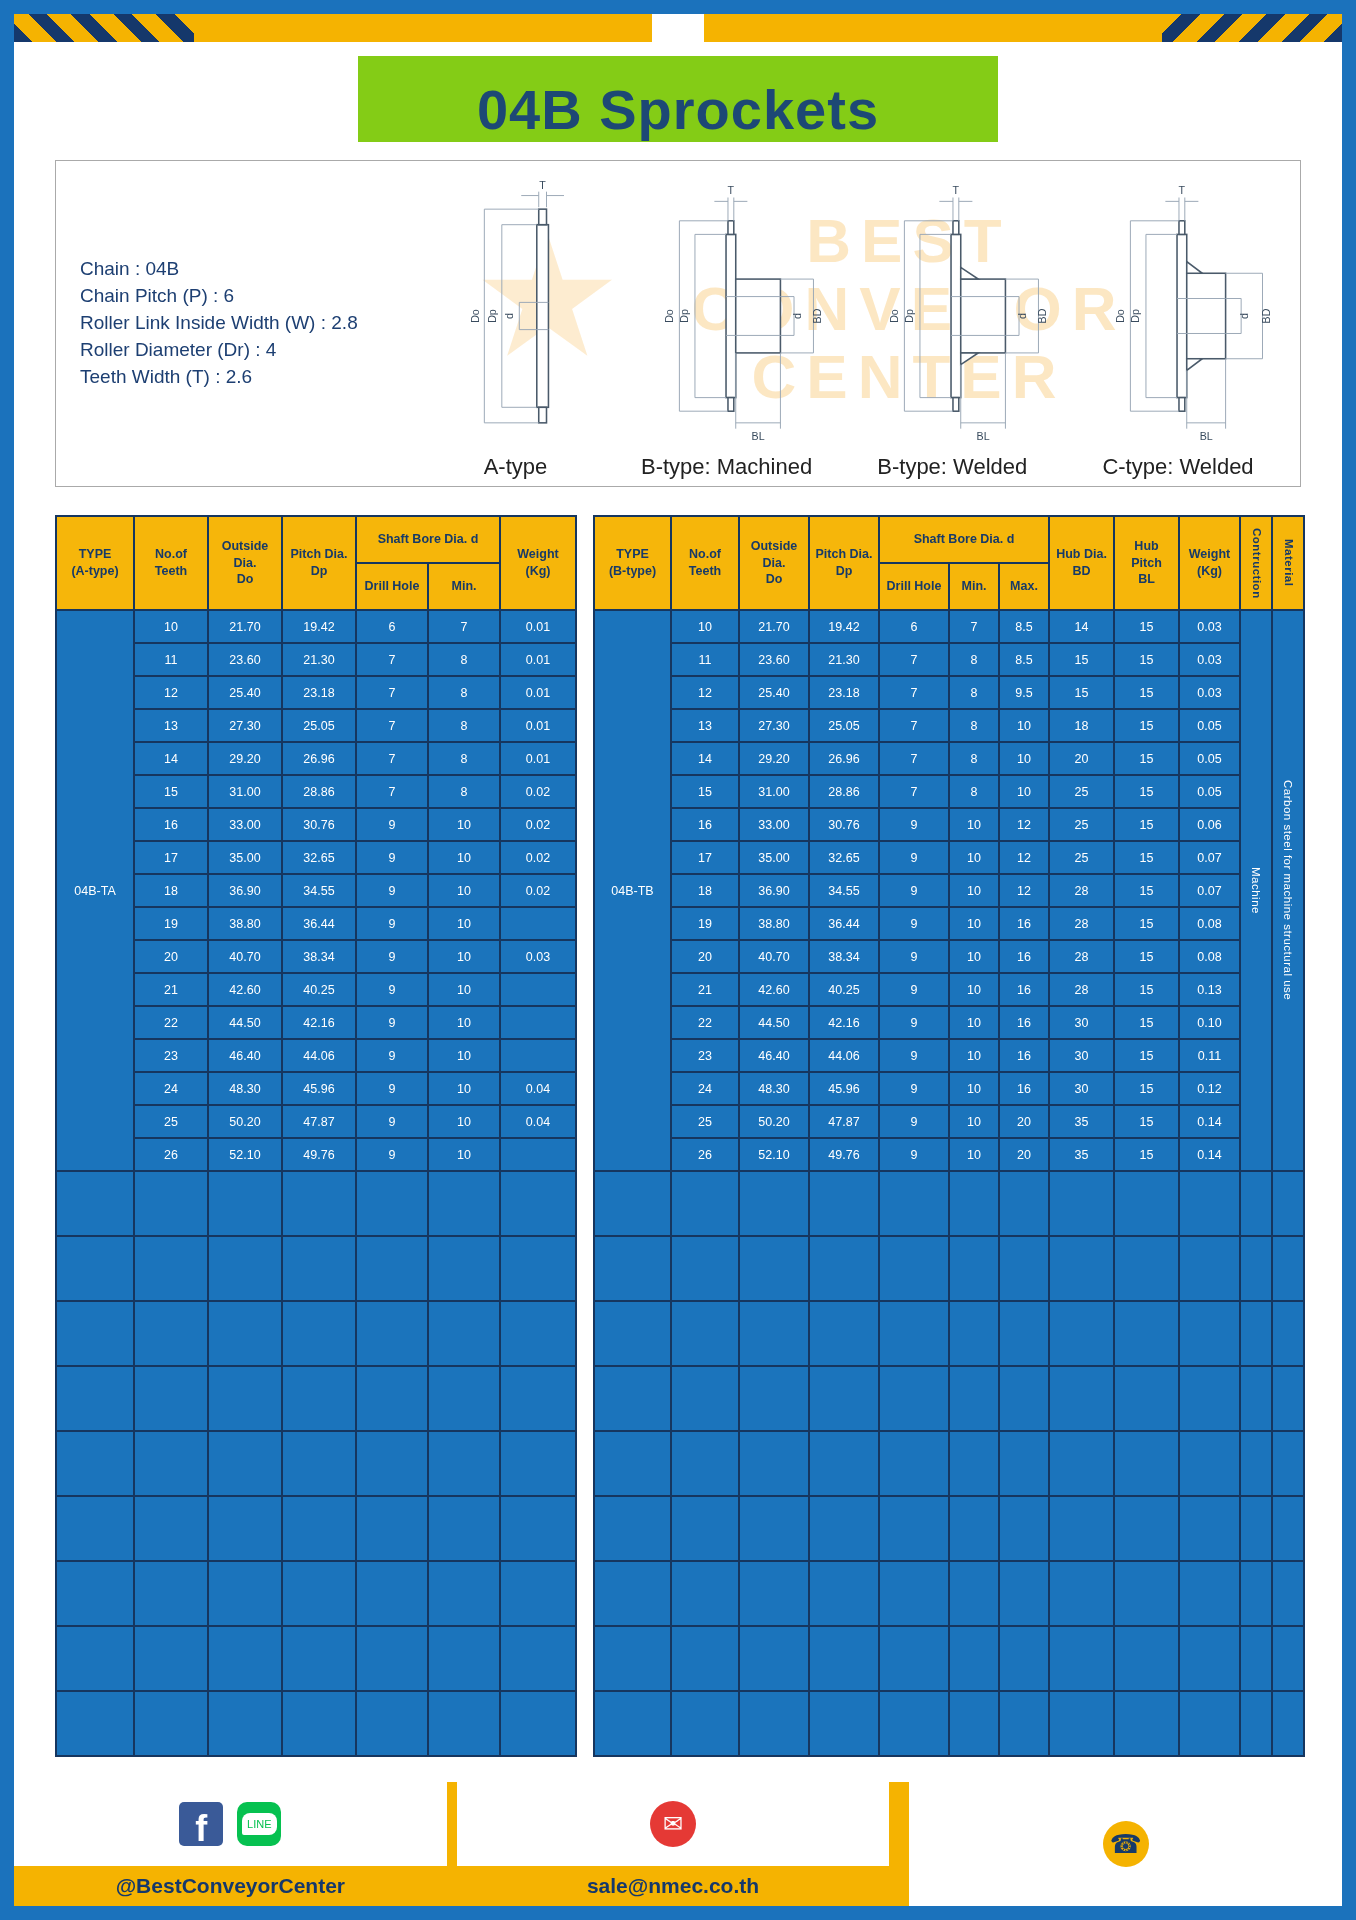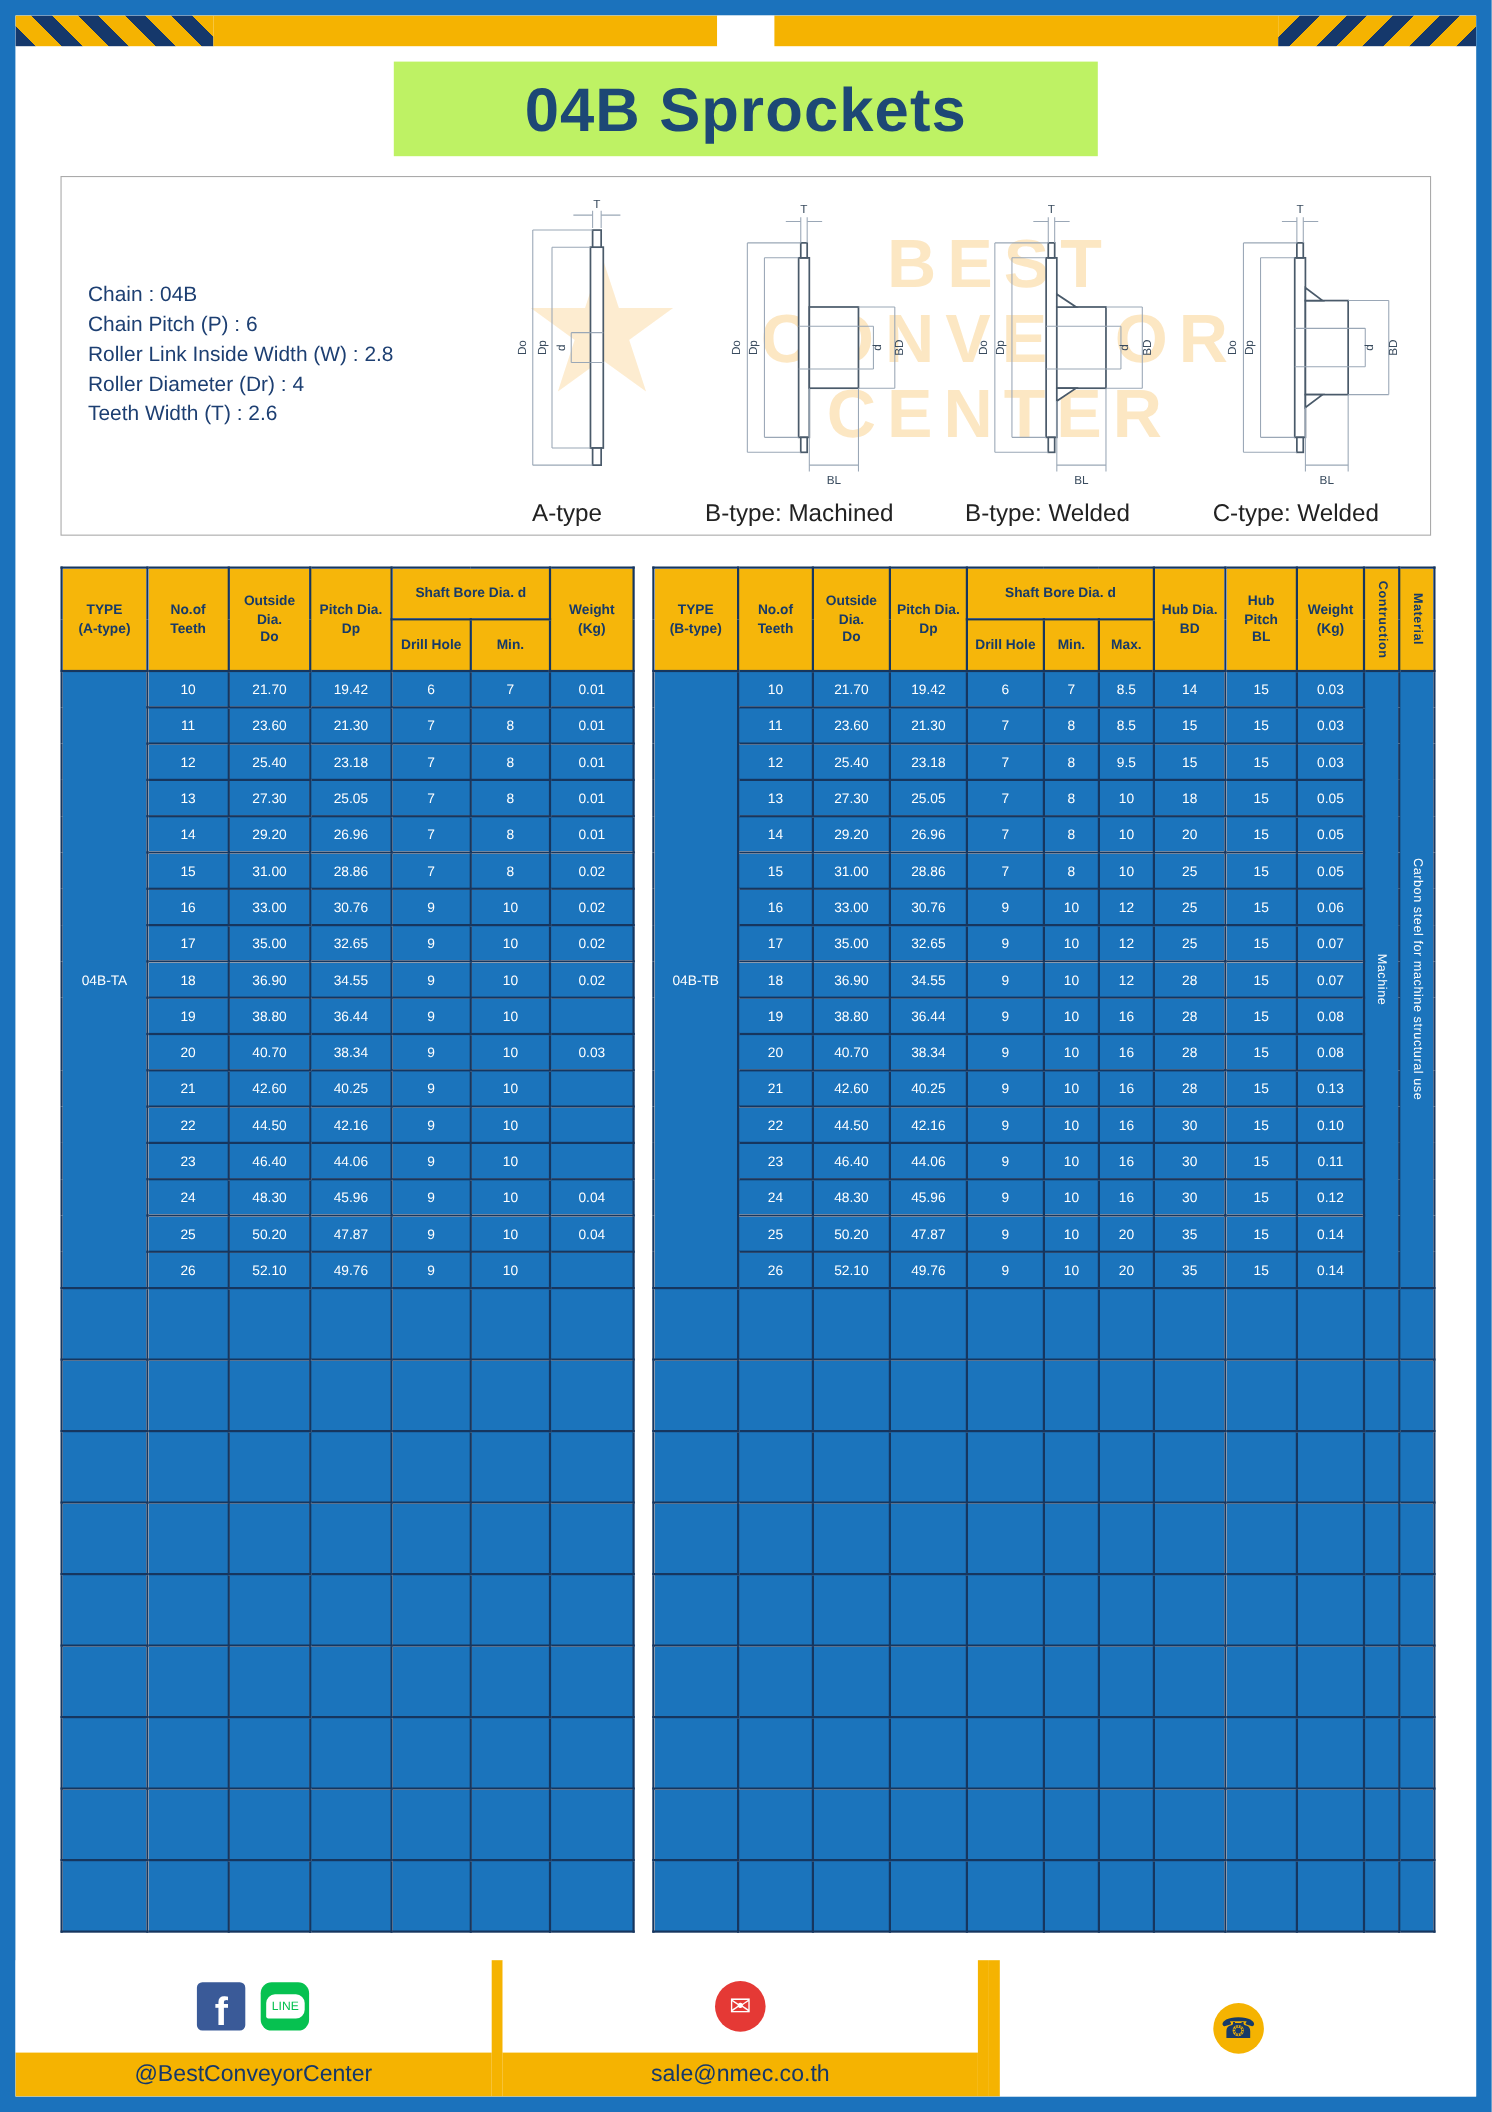--- a/index.html
+++ b/index.html
@@ -10,21 +10,21 @@
 
   
   .hazard{position:absolute;top:0;left:0;right:0;height:28px;display:flex}
   .hz-end{width:180px;background:repeating-linear-gradient(45deg,#15386b 0 13px,#f5b301 13px 30px)}
   .hz-right{background:repeating-linear-gradient(-45deg,#15386b 0 13px,#f5b301 13px 30px)}
   .hz-mid{flex:1;background:#f5b301}
   .hz-gap{width:52px;background:#ffffff}
 
   
   .title-box{position:absolute;top:42px;left:50%;transform:translateX(-50%);width:640px;height:86px;
-    background:#bef264;display:flex;align-items:center;justify-content:center}
+    background:#84cc16;display:flex;align-items:flex-end;justify-content:center}
   .title-box span{font-size:56px;font-weight:bold;color:#1d4875;letter-spacing:1px}
 
   
   .spec-panel{position:absolute;top:146px;left:41px;width:1246px;height:327px;background:#fff;
     border:1px solid #aaaaaa;display:flex}
   .spec-text{width:372px;padding:92px 0 0 24px;color:#1d3f72;font-weight:normal;font-size:19px}
   .spec-text div{margin:5px 0}
   .figures{position:relative;flex:1;display:flex;align-items:flex-end;justify-content:space-between;padding:10px 20px 6px 0}
   .watermark{position:absolute;left:90px;right:0;top:46px;text-align:center;color:rgba(246,170,40,0.28);
     font-weight:bold;font-size:62px;letter-spacing:10px;line-height:1.1;z-index:0;pointer-events:none}
@@ -45,21 +45,21 @@
   .sp-table thead tr{height:47px}
   .sp-table tbody tr{height:33px}
   .sp-table tbody tr.empty-row{height:65px}
   .sp-table th.vhead{writing-mode:vertical-rl;font-size:11.5px;letter-spacing:.5px}
   .sp-table td.vcell{writing-mode:vertical-rl;font-size:11.5px;letter-spacing:.5px}
 
   
   .footer{position:absolute;left:0;right:0;bottom:0;height:124px;display:flex}
   .f-sec{flex:1;display:flex;flex-direction:column}
   .f-icons{flex:1;display:flex;align-items:center;justify-content:center;gap:14px;background:#ffffff}
-  .f-label{height:40px;background:#f5b301;color:#15386b;font-weight:normal;font-size:21px;
+  .f-label{height:40px;background:#f5b301;color:#15386b;font-weight:bold;font-size:21px;
     display:flex;align-items:center;justify-content:center;white-space:nowrap}
   .f-div{width:10px;background:#f5b301}
   .fb{width:44px;height:44px;background:#3a5a98;color:#fff;border-radius:5px;display:flex;align-items:flex-end;justify-content:center;cursor:pointer}
   .fb span{font-size:36px;font-weight:bold;line-height:.95}
   .line-i{width:44px;height:44px;background:#06c150;border-radius:10px;display:flex;align-items:center;justify-content:center;cursor:pointer}
   .line-i span{background:#fff;color:#06c150;font-weight:normal;font-size:11px;padding:5px 5px;border-radius:8px 8px 8px 2px}
   .mail{width:46px;height:46px;border-radius:50%;background:#e53935;color:#fff;font-size:24px;display:flex;align-items:center;justify-content:center;cursor:pointer}
   .globe{width:46px;height:46px;border-radius:50%;background:#4fc3f7;display:flex;align-items:center;justify-content:center;cursor:pointer}
   .phone{width:46px;height:46px;border-radius:50%;background:#f5b301;color:#173a68;font-size:26px;display:flex;align-items:center;justify-content:center;cursor:pointer}
 </style>

